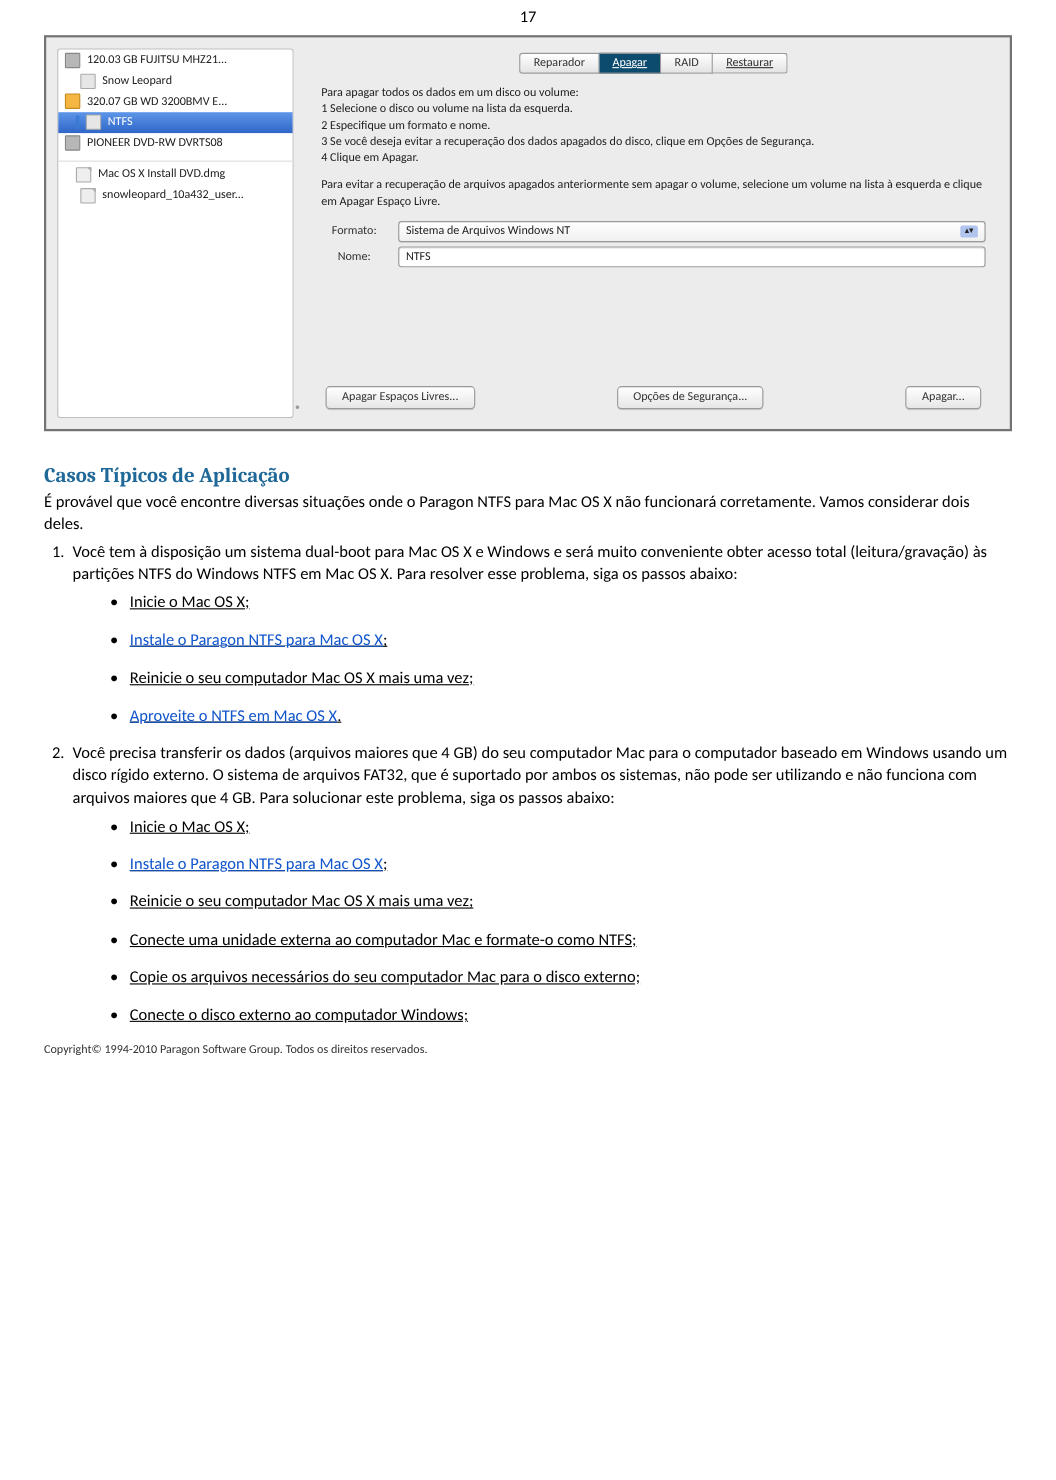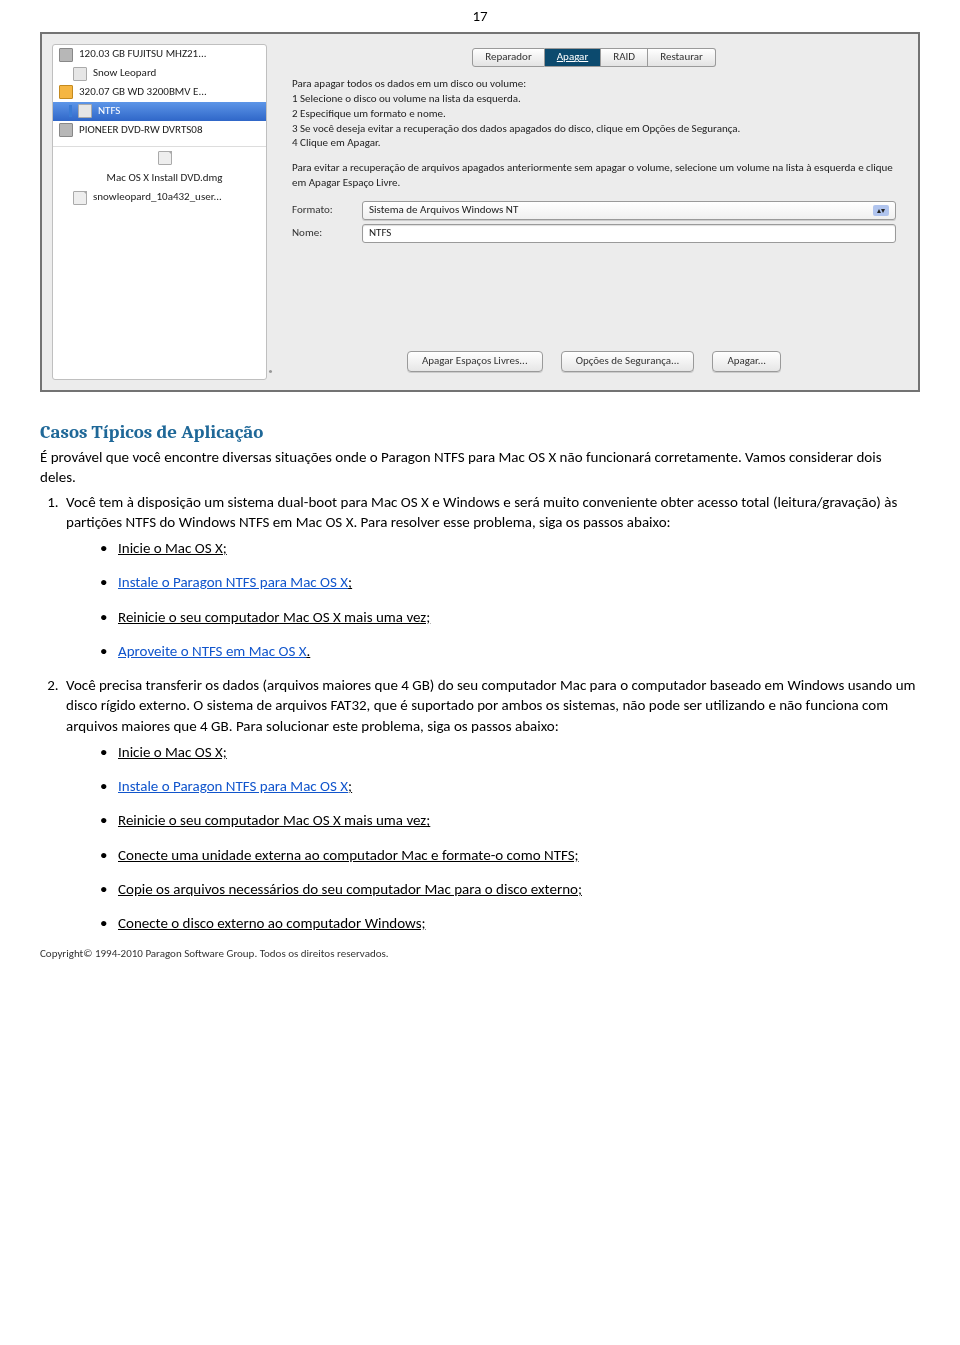--- a/index.html
+++ b/index.html
@@ -38,31 +38,31 @@
   .ic-vol { background:#e6e6e6; border:1px solid #aaa; border-radius:1px; }
   .ic-dmg { background:#eee; border:1px solid #aaa; border-radius:1px; position:relative; }
   .ic-dmg::after{content:"";position:absolute;right:-1px;top:-1px;border-top:4px solid #aaa;border-left:4px solid transparent;}
   .ss-right { flex:1; padding: 4px 12px 0 18px; font-size: 11px; color:#222; }
   .tabs { display:flex; justify-content:center; margin-bottom:10px; }
   .tabs span {
     border:1px solid #9a9a9a; padding:1px 12px; background:linear-gradient(#fff,#e3e3e3);
     font-size:11px; color:#333;
   }
   .tabs span:first-child{border-radius:3px 0 0 3px;}
-  .tabs span:last-child{border-radius:0 3px 3px 0;}
+  .tabs span:last-child{border-radius:0 3px 3px 0;text-decoration:underline;}
   .tabs span+span{border-left:none;}
   .tabs span.active{background:#0c4a6e;color:#fff;text-decoration:underline;}
   .ss-instr { margin-bottom:10px; }
   .ss-instr div { line-height:1.35; }
   .ss-form-row{ display:flex; align-items:center; gap:10px; margin:4px 0;}
-  .ss-form-row label{ width:60px; text-align:left; color:#333;}
+  .ss-form-row label{ width:60px; text-align:center; color:#333;}
   .ss-select{ flex:1; border:1px solid #9a9a9a; background:linear-gradient(#fff,#f0f0f0); border-radius:3px; padding:1px 6px; display:flex; justify-content:space-between; align-items:center; box-shadow:0 1px 0 #ccc;}
   .ss-select .arrow{ font-size:8px; background:#b0c4ee; padding:0 4px; border-radius:2px; }
   .ss-input{ flex:1; border:1px solid #9a9a9a; background:#fff; border-radius:3px; padding:1px 6px; box-shadow:inset 0 1px 1px #ddd;}
-  .ss-bottom{ display:flex; gap:18px; justify-content:center; margin-top:100px; padding:8px 4px;}
+  .ss-bottom{ display:flex; gap:18px; justify-content:space-between; margin-top:100px; padding:8px 4px;}
   .ss-btn{ border:1px solid #9a9a9a; background:linear-gradient(#fff,#e6e6e6); border-radius:4px; padding:2px 14px; font-size:11px; color:#333; box-shadow:0 1px 0 #ccc;}
   .handle{ width:7px; background:#ececec; display:flex; align-items:flex-end; justify-content:center; font-size:9px; color:#999; padding-bottom:2px; cursor:default;}
   h2.section { color:#1f6898; font-family:"Cambria", Georgia, serif; font-size:19px; font-weight:600; margin-bottom:2px;}
   p.body { margin-bottom:4px; }
   ol.num { list-style: decimal; padding-left: 22px; margin: 4px 0 8px; }
   ol.num > li { margin-bottom: 4px; padding-left:4px; }
   ul.bul { list-style: none; padding-left: 52px; margin: 6px 0 14px; text-decoration: underline; }
   ul.bul > li { position:relative; margin-bottom: 14px; }
   ul.bul > li::before { content:"•"; position:absolute; left:-18px; top:0; }
   a.link { color:#1155cc; text-decoration: underline; }
@@ -91,21 +91,21 @@
         <div class="ss-item sel" style="padding-left: 20px;">
           <span style="width: 3px; height: 12px; background: rgb(58, 123, 213); display: inline-block; margin-left: -4px;"></span>
           <span class="ic ic-vol"></span>
           <span>NTFS</span>
         </div>
         <div class="ss-item" style="padding-left: 6px;">
           <span class="ic ic-hdd"></span>
           <span>PIONEER DVD-RW DVRTS08</span>
         </div>
         <div class="ss-sep"></div>
-        <div class="ss-item" style="padding-left: 16px; flex-direction: column;">
+        <div class="ss-item" style="padding-left: 16px;">
           <span class="ic ic-dmg"></span>
           <span>Mac OS X Install DVD.dmg</span>
         </div>
         <div class="ss-item" style="padding-left: 20px;">
           <span class="ic ic-dmg"></span>
           <span>snowleopard_10a432_user...</span>
         </div>
       </div>
     <div class="handle">•</div>
     <div class="ss-right">

